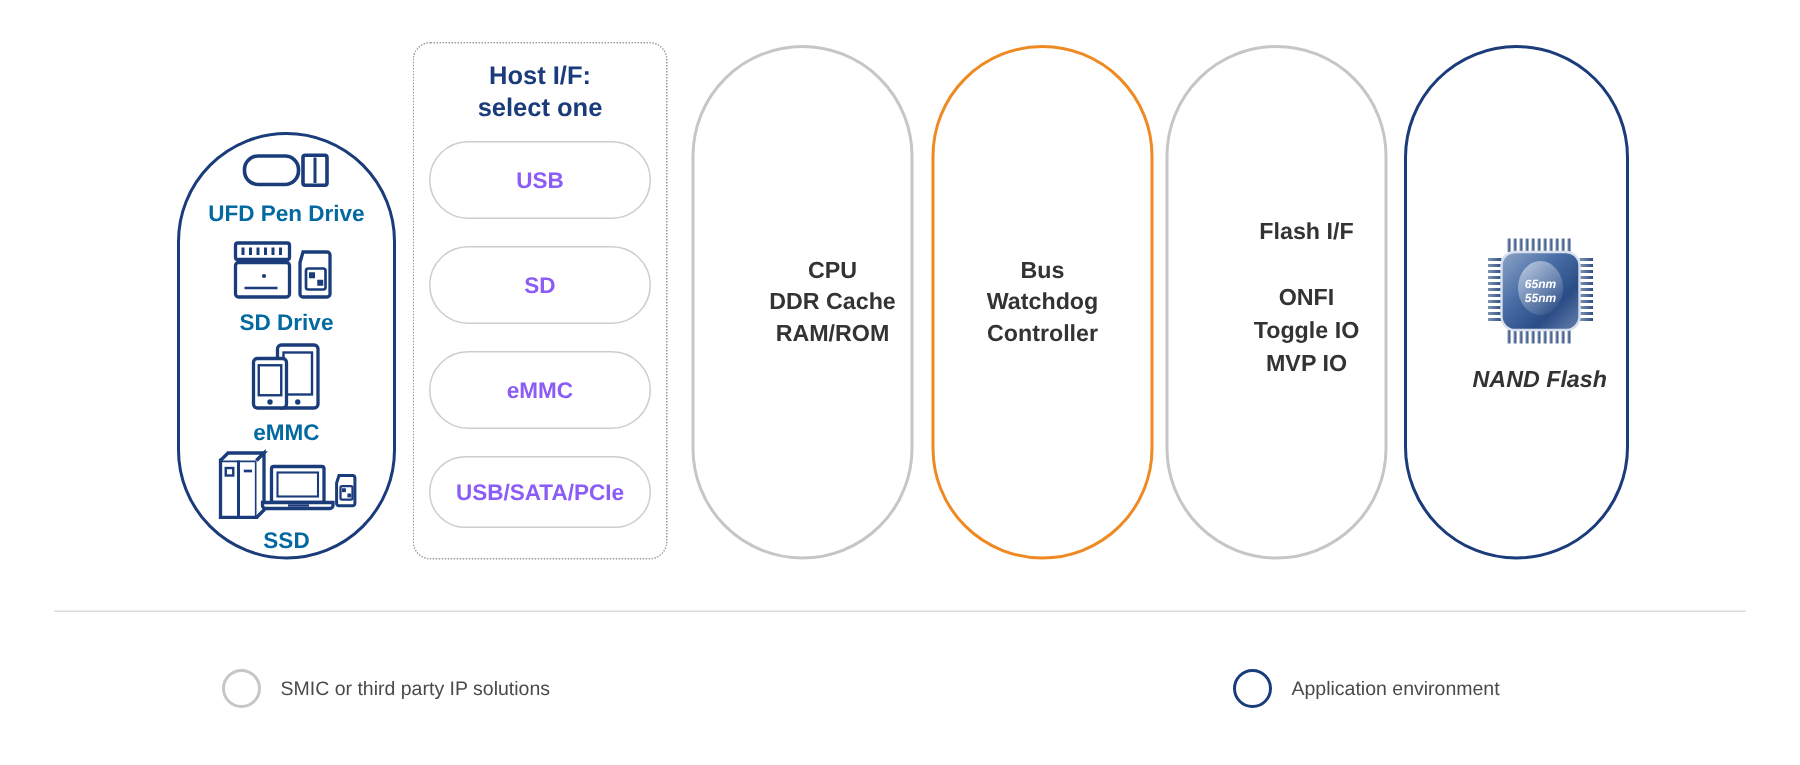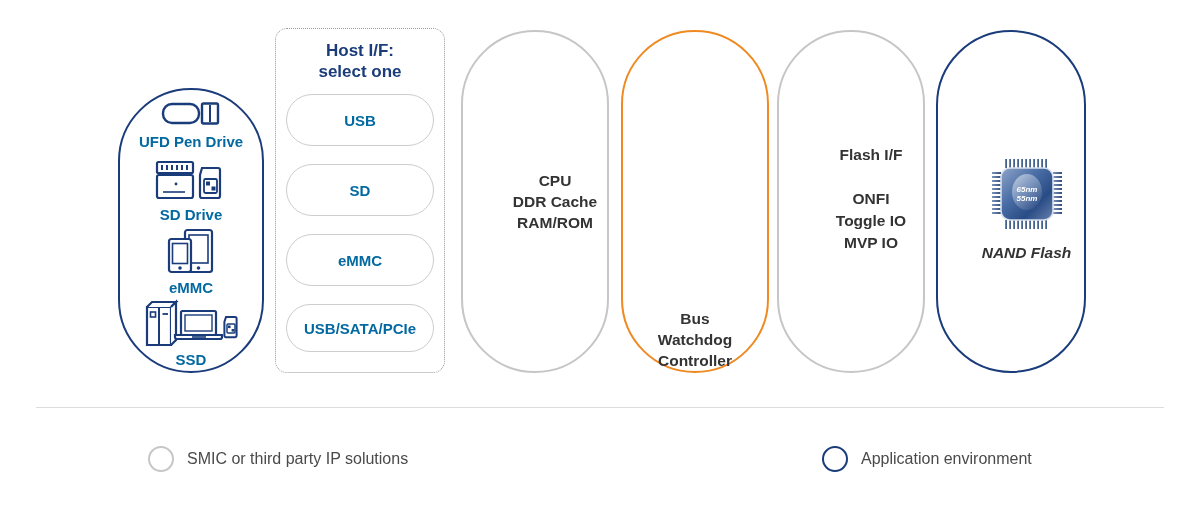--- a/index.html
+++ b/index.html
@@ -36,21 +36,21 @@
   
   .capsule {
     border: 2px solid #c6c6c6;
     border-radius: 999px;
     background: #ffffff;
     display: flex;
     align-items: center;
     justify-content: center;
   }
   .capsule.gray   { border-color: #c6c6c6; padding-left: 40px; }
-  .capsule.orange { border-color: #ef8a22; align-items: flex-end; }
+  .capsule.orange { border-color: #ef8a22; }
   .capsule.navy   { border-color: #1a3c7a; border-width: 2px; }
 
   .capsule-text {
     text-align: center;
     font-size: 15.5px;
     font-weight: bold;
     line-height: 21px;
     color: #333333;
     white-space: pre-line;
   }
@@ -65,21 +65,21 @@
   
   .pill {
     border: 1.5px solid #cdcdcd;
     border-radius: 999px;
     background: #ffffff;
     display: flex;
     align-items: center;
     justify-content: center;
     font-size: 15px;
     font-weight: bold;
-    color: #0369a1;
+    color: #8b5cf6;
   }
 
   
   .host-item {
     position: absolute;
     left: 0;
     width: 100%;
     text-align: center;
   }
   .host-item .ico { display: block; margin: 0 auto; }
@@ -115,21 +115,21 @@
   }
   .legend-ring {
     width: 26px;
     height: 26px;
     border-radius: 50%;
     border: 2px solid #c6c6c6;
     box-sizing: border-box;
     flex: 0 0 auto;
   }
   .legend-label {
-    font-size: 16px;
+    font-size: 13px;
     color: #4a4a4a;
     line-height: 18px;
   }
 </style>
 </head>
 <body>
 
 <div id="stage">
 
 

